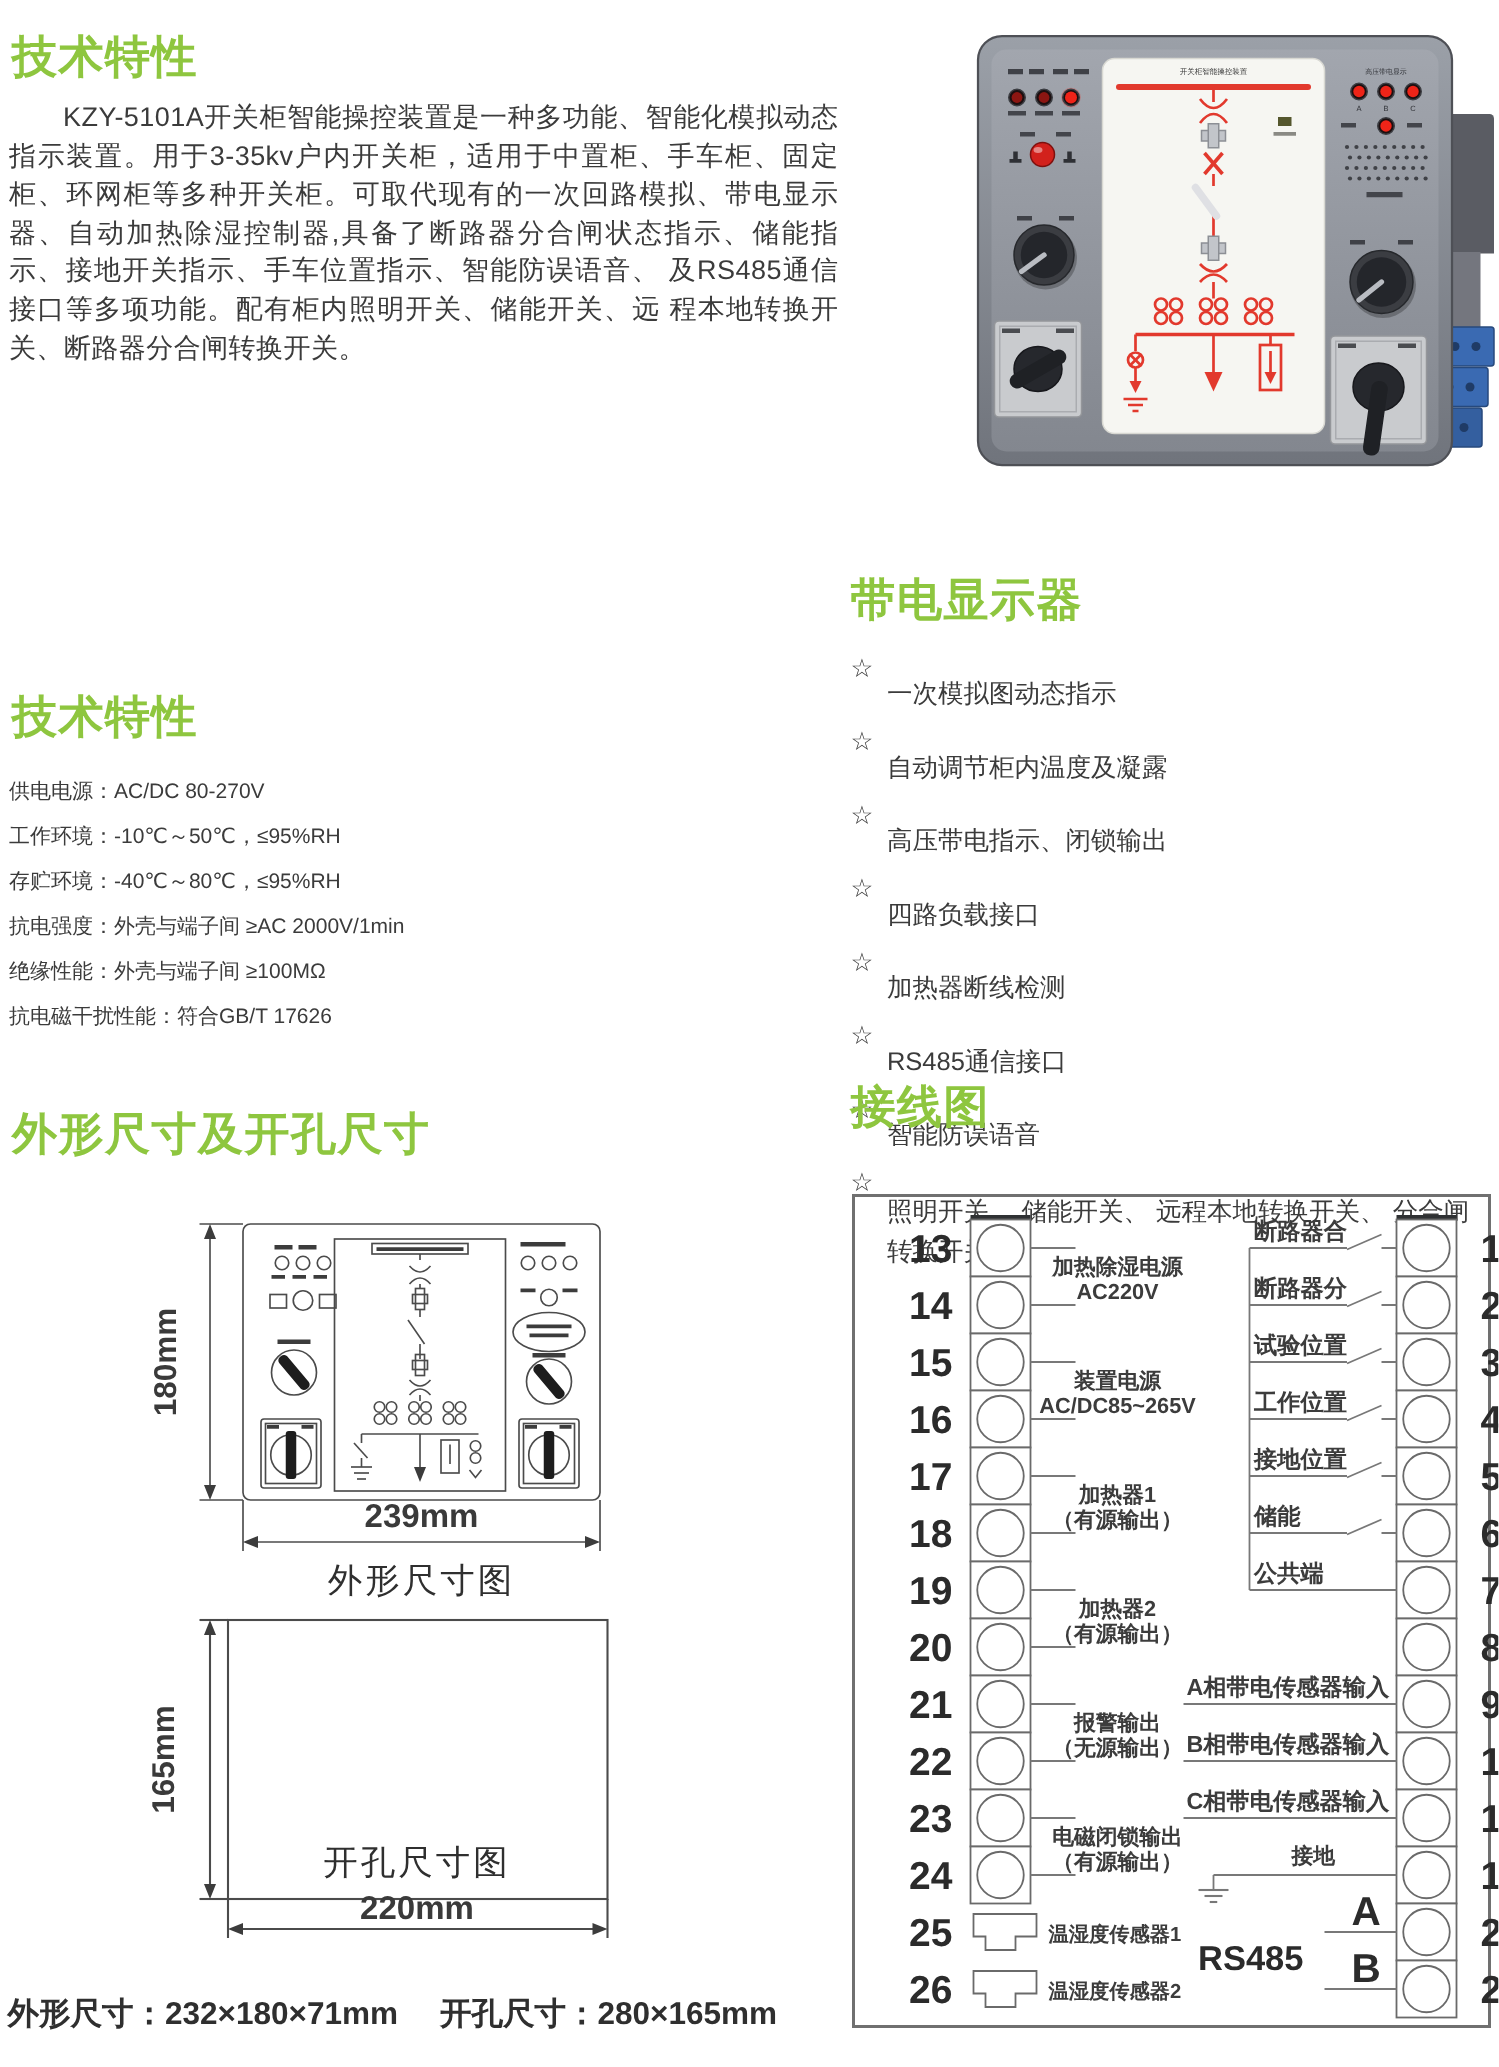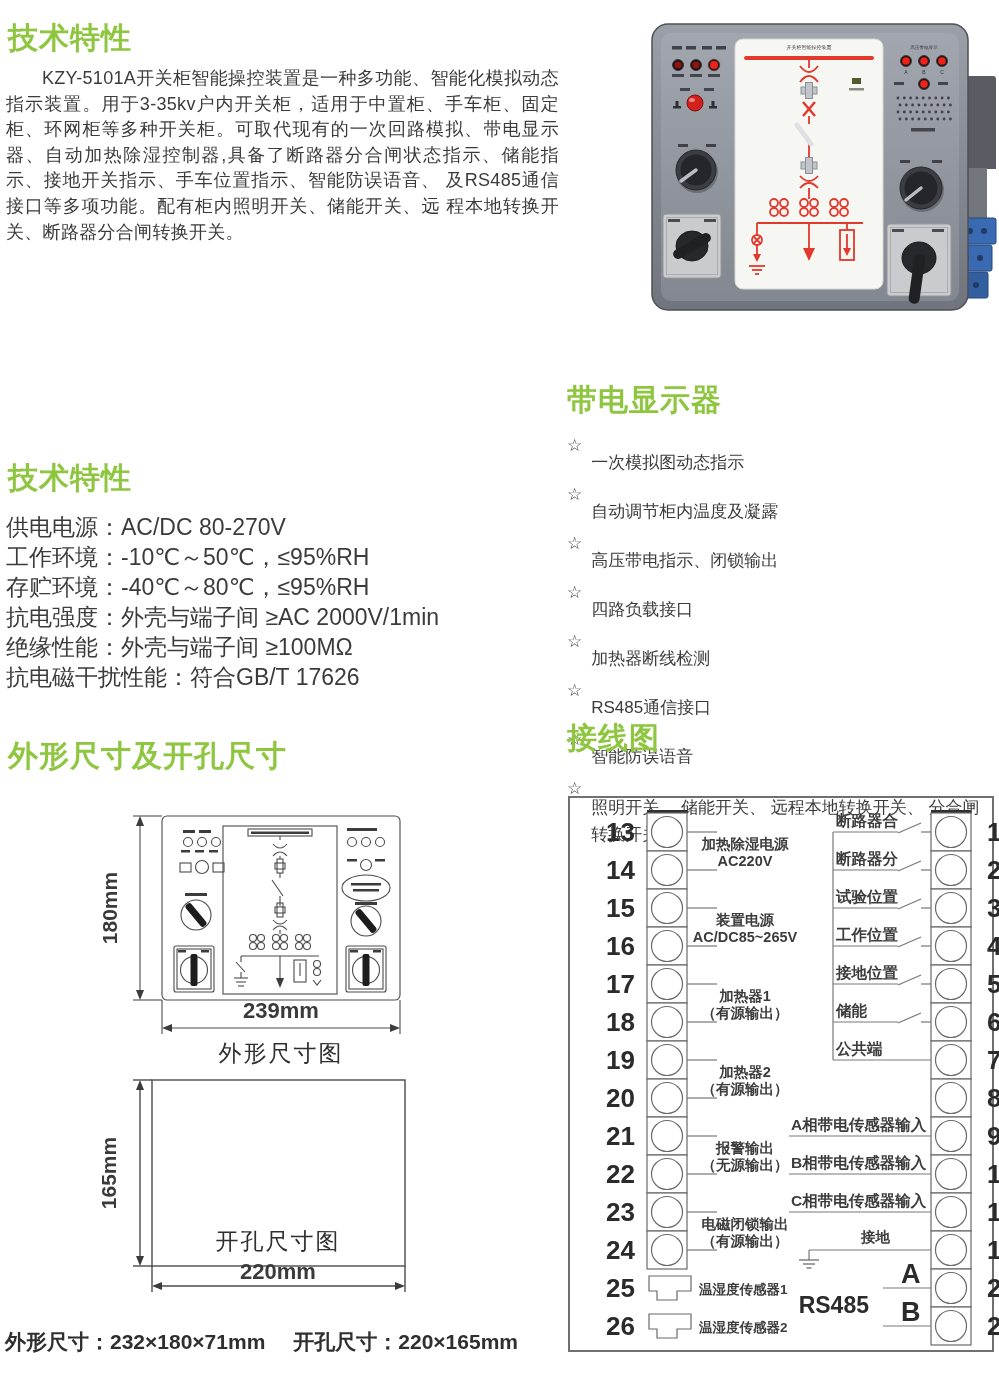--- a/index.html
+++ b/index.html
@@ -2,21 +2,21 @@
 <html><head>
 <meta charset="utf-8">
 <style>
   html,body{margin:0;padding:0;background:#fff;}
   .page{position:relative;width:999px;height:1378px;background:#ffffff;overflow:hidden;
         font-family:"Liberation Sans","DejaVu Sans",sans-serif;}
   .sec-h{position:absolute;margin:0;font-size:30px;font-weight:bold;color:#8ec63f;letter-spacing:1px;}
   .body-text{position:absolute;left:6px;top:66px;width:553px;font-size:18px;line-height:25.6px;
              color:#3b3b3b;text-align:justify;letter-spacing:.3px;}
   .body-text p{margin:0;text-indent:2em;}
-  .spec-list{position:absolute;left:6px;top:512px;width:560px;font-size:23px;line-height:30px;color:#3b3b3b;}
+  .spec-list{position:absolute;left:6px;top:512px;width:560px;font-size:14px;line-height:30px;color:#3b3b3b;}
   .feat-list{position:absolute;left:567px;top:430px;width:424px;font-size:17px;color:#3b3b3b;}
   .feat-item{display:flex;align-items:flex-start;line-height:32px;}
   .feat-item .star{margin-right:9px;flex:0 0 auto;}
   .feat-item .txt{flex:1 1 auto;margin-top:17px;}
   .feat-item.wrap .txt{line-height:27px;padding-top:4px;}
   .fig-cap{position:absolute;font-size:23px;font-weight:normal;color:#2f2f2f;text-align:center;letter-spacing:2px;}
   .summary{position:absolute;left:5px;top:1328px;font-size:21px;font-weight:bold;color:#2f2f2f;}
   .summary span{margin-right:28px;}
   .wiring-box{position:absolute;left:568px;top:796px;width:426px;height:556px;border:2px solid #707070;box-sizing:border-box;padding-left:25px;}
   svg{display:block;}
@@ -415,21 +415,21 @@
         <polygon points="40,190 36,180 44,180"></polygon>
       <polygon points="52,210 62,206 62,214"></polygon>
         <polygon points="305,210 295,206 295,214"></polygon>
     </g>
     <text transform="rotate(-90 16 97)" x="16" y="97" text-anchor="middle" font-size="21" font-weight="bold" fill="#3a3a3a">165mm</text>
     <text x="178" y="203" text-anchor="middle" font-size="22" font-weight="bold" fill="#3a3a3a">220mm</text>
   </svg>
   <div class="fig-cap" style="left:98px;top:1226px;width:360px;">开孔尺寸图</div>
 
   <div class="summary">
-    <span>外形尺寸：232×180×71mm</span><span>开孔尺寸：220×165mm</span>
+    <span>外形尺寸：232×180×71mm</span><span>开孔尺寸：280×165mm</span>
   </div>
 
   <h2 class="sec-h" style="left:567px;top:718px;">接线图</h2>
   <div class="wiring-box">
     <svg id="wiring-svg" width="422" height="552" viewBox="0 0 422 552">
         <rect x="52" y="12" width="40" height="5" fill="#2f3133"></rect>
         <rect x="336" y="12" width="40" height="5" fill="#2f3133"></rect>
         <rect x="52" y="15" width="40" height="38" fill="#fff" stroke="#6a6a6a" stroke-width="1.2"></rect>
         <circle cx="72" cy="34" r="15.5" fill="#fff" stroke="#6a6a6a" stroke-width="1.2"></circle>
         <line x1="92" y1="34" x2="122" y2="34" stroke="#787878" stroke-width="1.2"></line>

